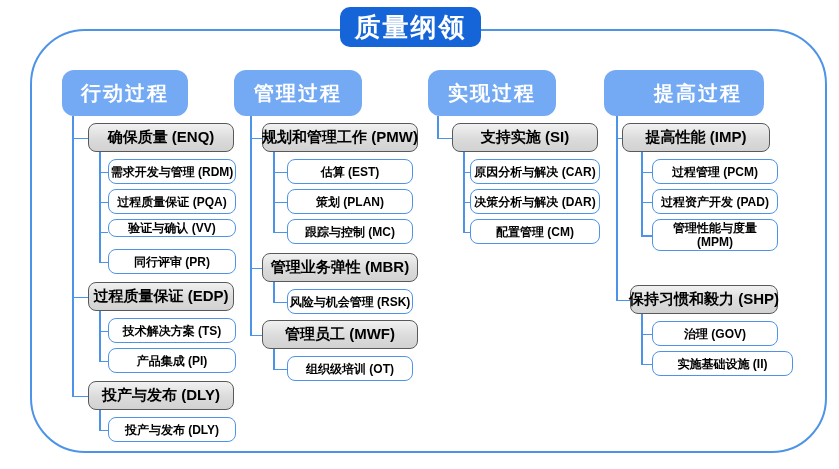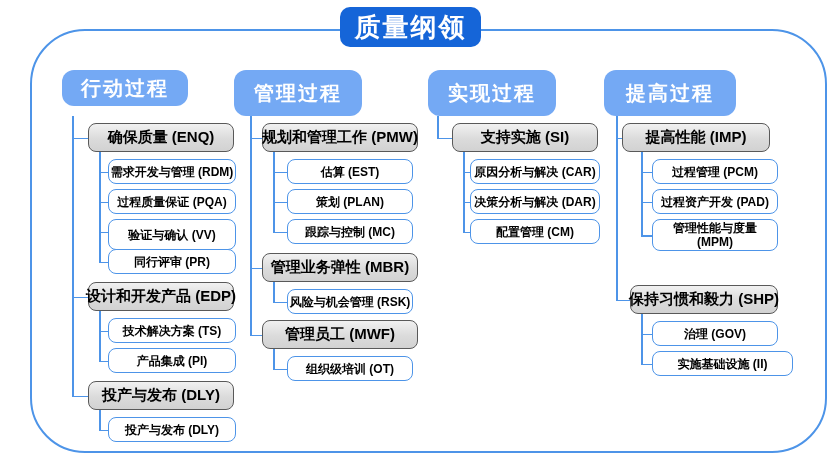--- a/index.html
+++ b/index.html
@@ -41,34 +41,34 @@
   .hline{height:1.5px;}
   .vline{width:1.5px;}
 </style>
 </head>
 <body>
 
 <div class="canvas">
   <div class="frame"></div>
   <div class="title">质量纲领</div>
   <div id="tree">
-      <div class="col-header" style="left: 62px; top: 70px; width: 126px; height: 36px;">行动过程</div>
+      <div class="col-header" style="left: 62px; top: 70px; width: 126px; height: 46px;">行动过程</div>
       <div class="hline" style="left: 72px; top: 137.5px; width: 16px;"></div>
       <div class="gray-box" style="left: 88px; top: 123px; width: 146px; height: 29px;">确保质量 (ENQ)</div>
       <div class="hline" style="left: 99px; top: 171.5px; width: 9px;"></div>
       <div class="child-box" style="left: 108px; top: 159px; width: 128px; height: 25px;">需求开发与管理 (RDM)</div>
       <div class="hline" style="left: 99px; top: 201.5px; width: 9px;"></div>
       <div class="child-box" style="left: 108px; top: 189px; width: 128px; height: 25px;">过程质量保证 (PQA)</div>
       <div class="hline" style="left: 99px; top: 231.5px; width: 9px;"></div>
-      <div class="child-box" style="left: 108px; top: 219px; width: 128px; height: 31px;">验证与确认 (VV)</div>
+      <div class="child-box" style="left: 108px; top: 219px; width: 128px; height: 18px;">验证与确认 (VV)</div>
       <div class="hline" style="left: 99px; top: 261.5px; width: 9px;"></div>
       <div class="child-box" style="left: 108px; top: 249px; width: 128px; height: 25px;">同行评审 (PR)</div>
       <div class="vline" style="left: 99px; top: 152px; height: 109.5px;"></div>
       <div class="hline" style="left: 72px; top: 296.5px; width: 16px;"></div>
-      <div class="gray-box" style="left: 88px; top: 282px; width: 146px; height: 29px;">设计和开发产品 (EDP)</div>
+      <div class="gray-box" style="left: 88px; top: 282px; width: 146px; height: 29px;">过程质量保证 (EDP)</div>
       <div class="hline" style="left: 99px; top: 330.5px; width: 9px;"></div>
       <div class="child-box" style="left: 108px; top: 318px; width: 128px; height: 25px;">技术解决方案 (TS)</div>
       <div class="hline" style="left: 99px; top: 360.5px; width: 9px;"></div>
       <div class="child-box" style="left: 108px; top: 348px; width: 128px; height: 25px;">产品集成 (PI)</div>
       <div class="vline" style="left: 99px; top: 311px; height: 49.5px;"></div>
       <div class="hline" style="left: 72px; top: 395.5px; width: 16px;"></div>
       <div class="gray-box" style="left: 88px; top: 381px; width: 146px; height: 29px;">投产与发布 (DLY)</div>
       <div class="hline" style="left: 99px; top: 429.5px; width: 9px;"></div>
       <div class="child-box" style="left: 108px; top: 417px; width: 128px; height: 25px;">投产与发布 (DLY)</div>
       <div class="vline" style="left: 99px; top: 410px; height: 19.5px;"></div>
@@ -98,21 +98,21 @@
       <div class="hline" style="left: 437px; top: 137.5px; width: 15px;"></div>
       <div class="gray-box" style="left: 452px; top: 123px; width: 146px; height: 29px;">支持实施 (SI)</div>
       <div class="hline" style="left: 463px; top: 171.5px; width: 7px;"></div>
       <div class="child-box" style="left: 470px; top: 159px; width: 130px; height: 25px;">原因分析与解决 (CAR)</div>
       <div class="hline" style="left: 463px; top: 201.5px; width: 7px;"></div>
       <div class="child-box" style="left: 470px; top: 189px; width: 130px; height: 25px;">决策分析与解决 (DAR)</div>
       <div class="hline" style="left: 463px; top: 231.5px; width: 7px;"></div>
       <div class="child-box" style="left: 470px; top: 219px; width: 130px; height: 25px;">配置管理 (CM)</div>
       <div class="vline" style="left: 463px; top: 152px; height: 79.5px;"></div>
       <div class="vline" style="left: 437px; top: 116px; height: 21.5px;"></div>
-      <div class="col-header" style="left: 604px; top: 70px; width: 132px; height: 46px;">提高过程</div>
+      <div class="col-header" style="left: 604px; top: 70px; width: 132px; height: 46px; padding-left: 28px;">提高过程</div>
       <div class="hline" style="left: 616px; top: 137.5px; width: 14px;"></div>
       <div class="gray-box" style="left: 622px; top: 123px; width: 148px; height: 29px;">提高性能 (IMP)</div>
       <div class="hline" style="left: 641px; top: 171.5px; width: 11px;"></div>
       <div class="child-box" style="left: 652px; top: 159px; width: 126px; height: 25px;">过程管理 (PCM)</div>
       <div class="hline" style="left: 641px; top: 201.5px; width: 11px;"></div>
       <div class="child-box" style="left: 652px; top: 189px; width: 126px; height: 25px;">过程资产开发 (PAD)</div>
       <div class="hline" style="left: 641px; top: 235px; width: 11px;"></div>
       <div class="child-box" style="left: 652px; top: 219px; width: 126px; height: 32px;">管理性能与度量
 (MPM)</div>
       <div class="vline" style="left: 641px; top: 152px; height: 83px;"></div>

